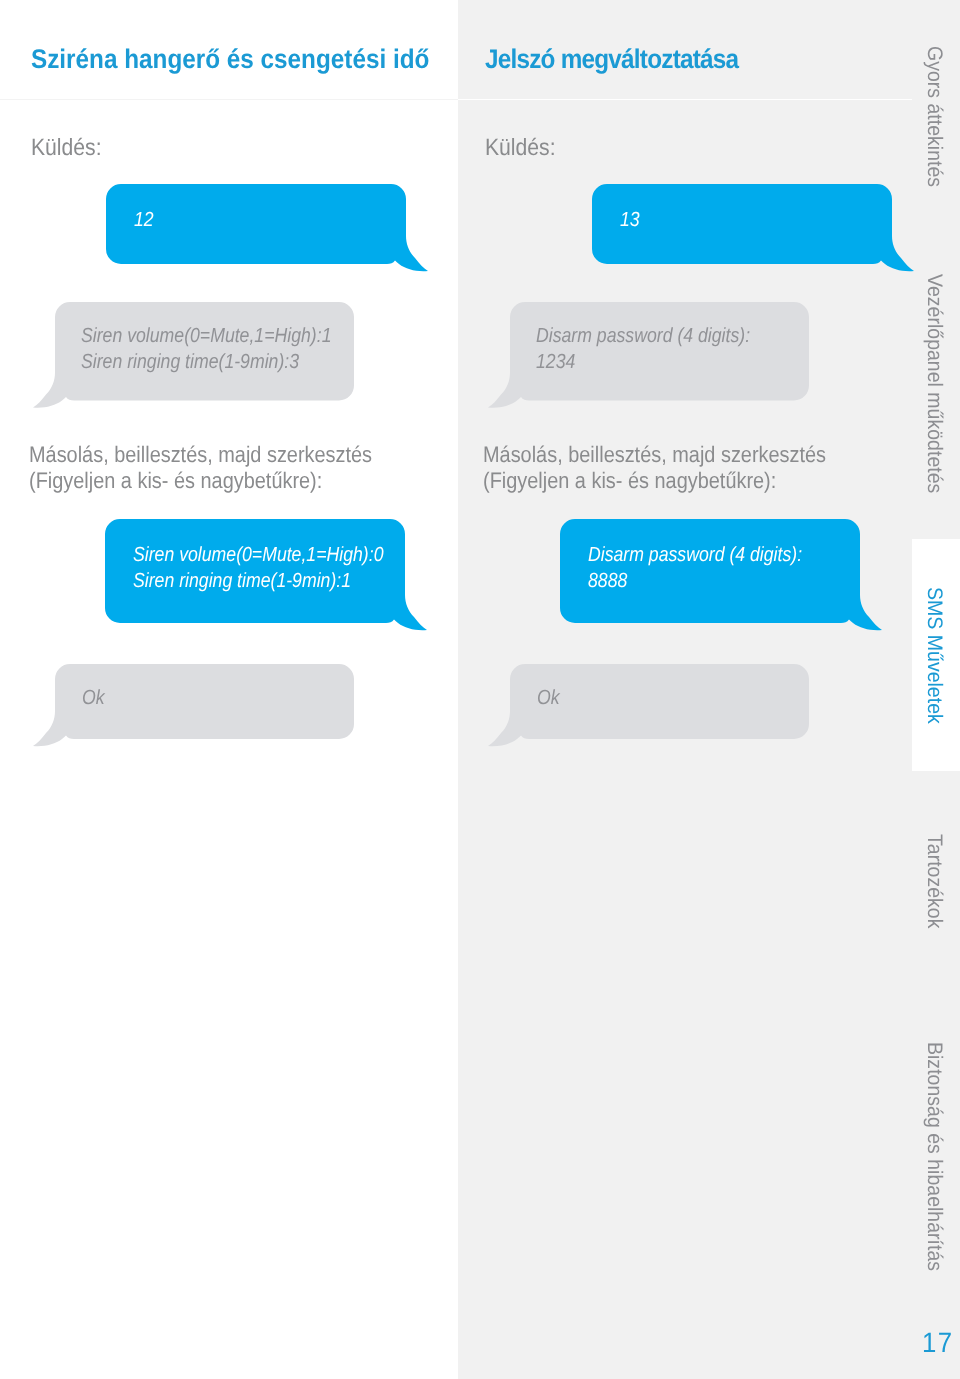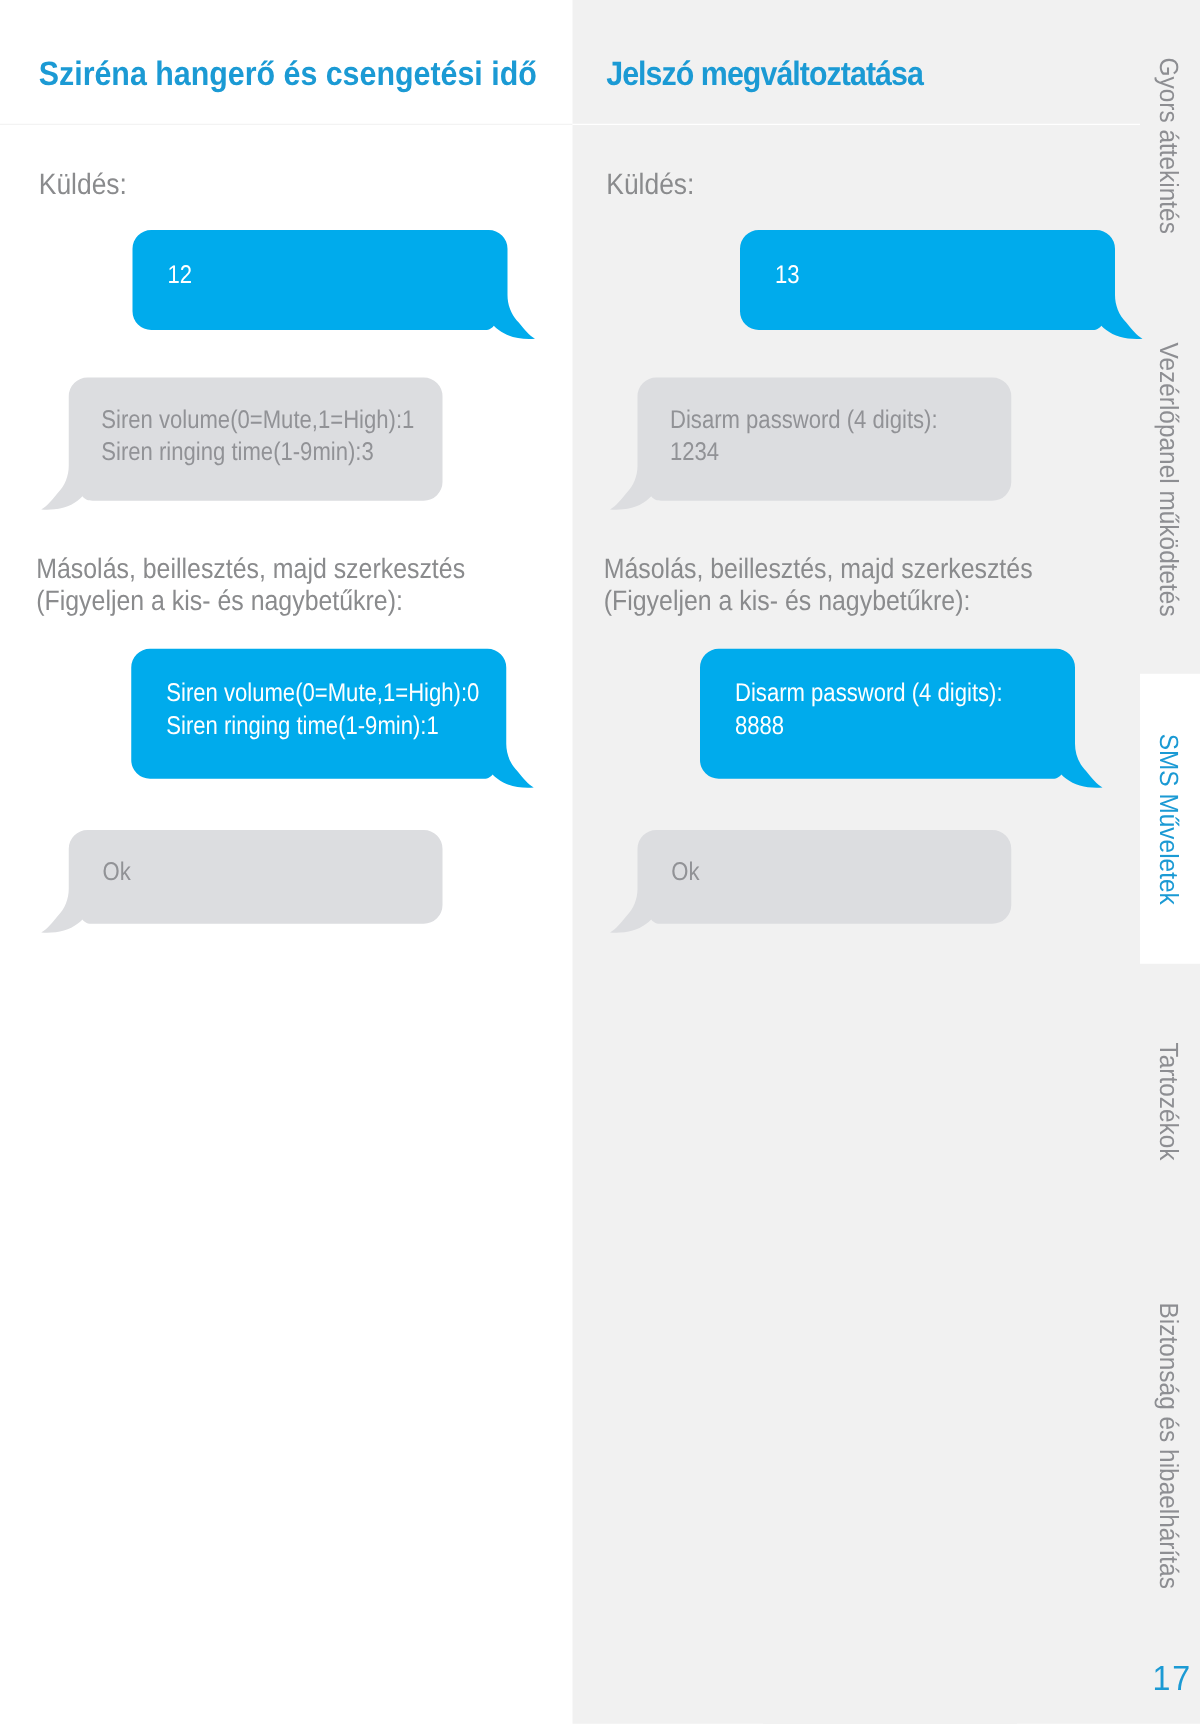--- a/index.html
+++ b/index.html
@@ -17,21 +17,21 @@
          color:#1b9ad4;white-space:nowrap;transform:scaleX(0.9);transform-origin:left top;}
   .rule{position:absolute;height:1px;}
 
   
   .copy{position:absolute;font-size:23.5px;line-height:1;color:#8a8b8d;
         white-space:nowrap;transform:scaleX(0.9);transform-origin:left top;}
   .copy2{position:absolute;font-size:22.5px;line-height:26.3px;color:#8a8b8d;
          white-space:nowrap;transform:scaleX(0.885);transform-origin:left top;}
 
   
-  .bub{position:absolute;}
+  .bub{position:absolute;font-style:italic;}
   .bub > svg{display:block;overflow:visible;position:absolute;left:0;top:0;}
   .bub .txt{position:absolute;font-size:20.5px;line-height:26.4px;white-space:pre;
             transform:scaleX(0.862);transform-origin:left top;}
   .blue .txt{color:#ffffff;}
   .gray .txt{color:#919296;}
 
   
   .tabstrip{position:absolute;left:912px;top:0;width:48px;height:1379px;}
   .tab{position:absolute;left:0;width:48px;}
   .tab .lbl{position:absolute;left:37px;top:0;height:30px;line-height:30px;

